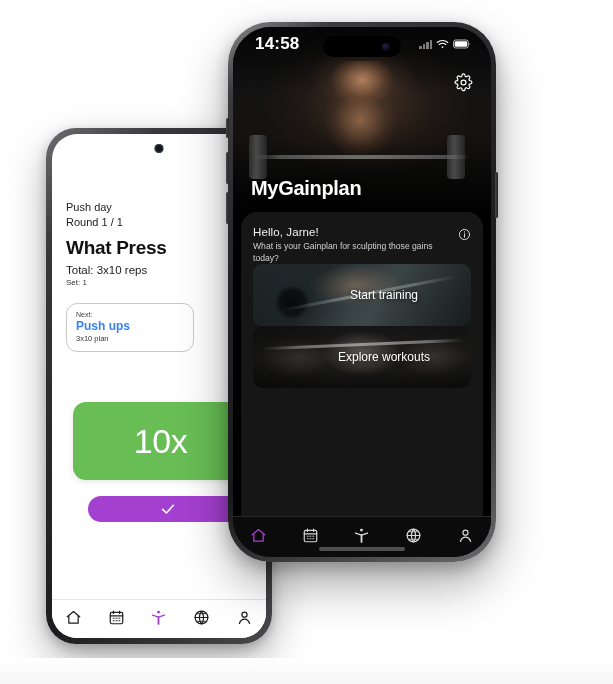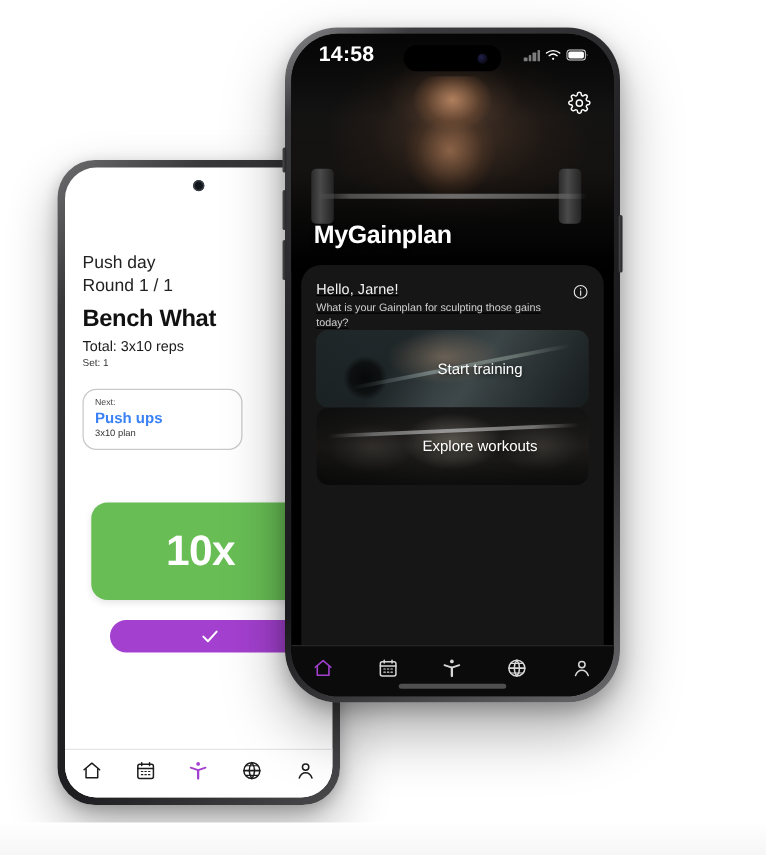--- a/index.html
+++ b/index.html
@@ -43,21 +43,21 @@
     position: absolute; top: 10px; left: 50%; transform: translateX(-50%);
     width: 9px; height: 9px; border-radius: 50%;
     background: #12161b;
     box-shadow: inset 0 0 0 1.2px #3a4048;
   }
   .and-content {
     position: absolute; left: 0; right: 0; top: 66px; bottom: 40px;
     padding: 0 14px;
     box-sizing: border-box;
   }
-  .and-label { font-size: 14px; color: #222; line-height: 1.35; }
+  .and-label { font-size: 11px; color: #222; line-height: 1.35; }
   .and-title {
     font-size: 19px; font-weight: 700; color: #111;
     margin: 7px 0 5px 0; letter-spacing: -0.3px;
   }
   .and-total { font-size: 11.5px; color: #1a1a1a; }
   .and-set { font-size: 8px; color: #333; margin-top: 2px; }
   .next-card {
     margin-top: 16px;
     border: 1px solid #c9c9c9;
     border-radius: 11px;
@@ -71,21 +71,21 @@
   .next-reps { font-size: 7.5px; color: #333; }
   .big-green {
     position: absolute; left: 21px; top: 268px;
     width: 175px; height: 78px;
     background: #68be55;
     border-radius: 13px;
     display: flex; align-items: center; justify-content: center;
     box-shadow: 0 2px 6px rgba(0,0,0,0.10);
   }
   .big-green span {
-    color: #ffffff; font-size: 34px; font-weight: 700; letter-spacing: -0.5px;
+    color: #ffffff; font-size: 34px; font-weight: 400; letter-spacing: -0.5px;
   }
   .purple-btn {
     position: absolute; left: 36px; top: 362px;
     width: 160px; height: 26px;
     background: #a440d0;
     border-radius: 14px;
     display: flex; align-items: center; justify-content: center;
   }
   .purple-btn svg { display:block; }
   .and-nav {
@@ -185,21 +185,21 @@
 
   .sheet {
     position: absolute; left: 8px; right: 8px; top: 185px; bottom: 0;
     background: #161616;
     border-radius: 16px 16px 0 0;
     z-index: 9;
     padding: 14px 12px 0 12px;
     box-sizing: border-box;
   }
   .greet-row { display:flex; align-items:flex-start; }
-  .greet-txt { flex: 1; padding-right: 8px; text-decoration: underline; }
+  .greet-txt { flex: 1; padding-right: 8px; }
   .greet-hi { color:#f2f2f2; font-size: 11.5px; font-weight: 500; letter-spacing:0.1px; }
   .greet-sub { color:#cfcfcf; font-size: 8.6px; line-height: 1.42; margin-top: 2px; }
   .info-btn { flex: 0 0 auto; margin-top: 1px; }
 
   .card {
     position: relative;
     height: 62px;
     border-radius: 10px;
     overflow: hidden;
     display: flex; align-items: center; justify-content: center;
@@ -266,21 +266,21 @@
 
 <div id="stage">
 
   <div class="android">
     <div class="android-screen">
       <div class="android-punch"></div>
 
       <div class="and-content">
         <div class="and-label">Push day</div>
         <div class="and-label">Round 1 / 1</div>
-        <div class="and-title">Bench What</div>
+        <div class="and-title">What Press</div>
         <div class="and-total">Total: 3x10 reps</div>
         <div class="and-set">Set: 1</div>
 
         <div class="next-card">
           <div class="next-kicker">Next:</div>
           <div class="next-name">Push ups</div>
           <div class="next-reps">3x10 plan</div>
         </div>
       </div>
 

